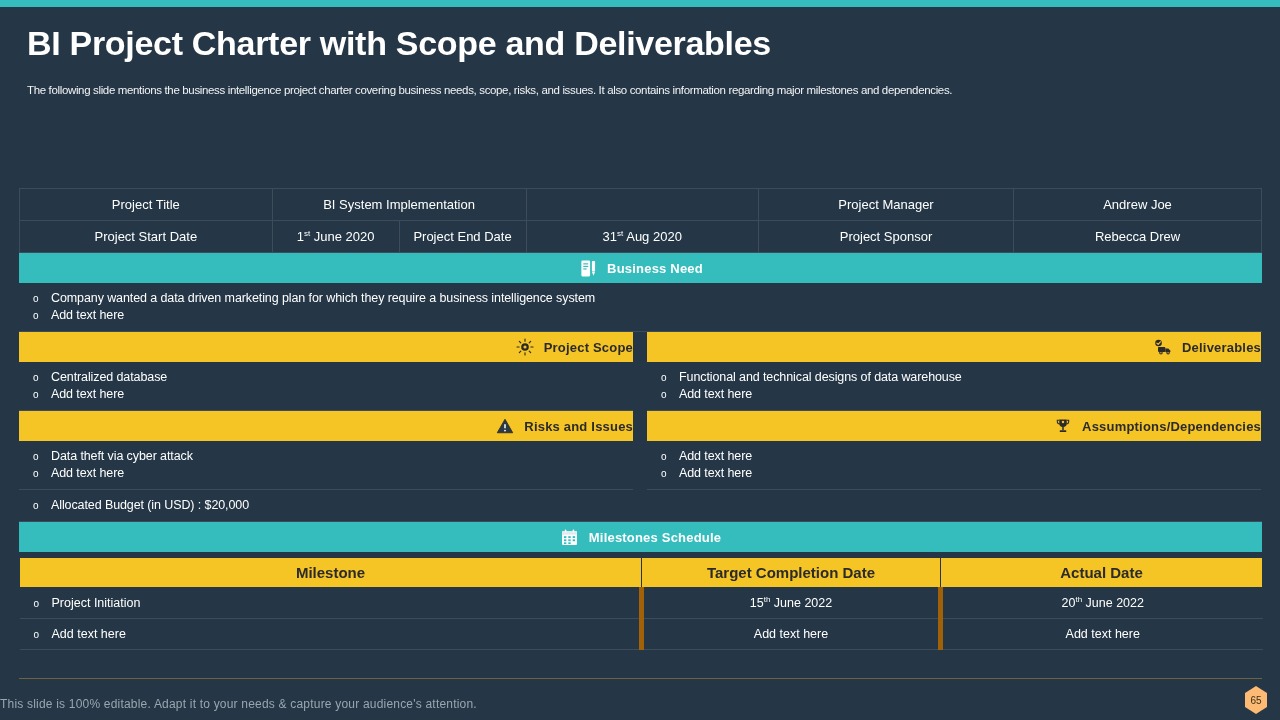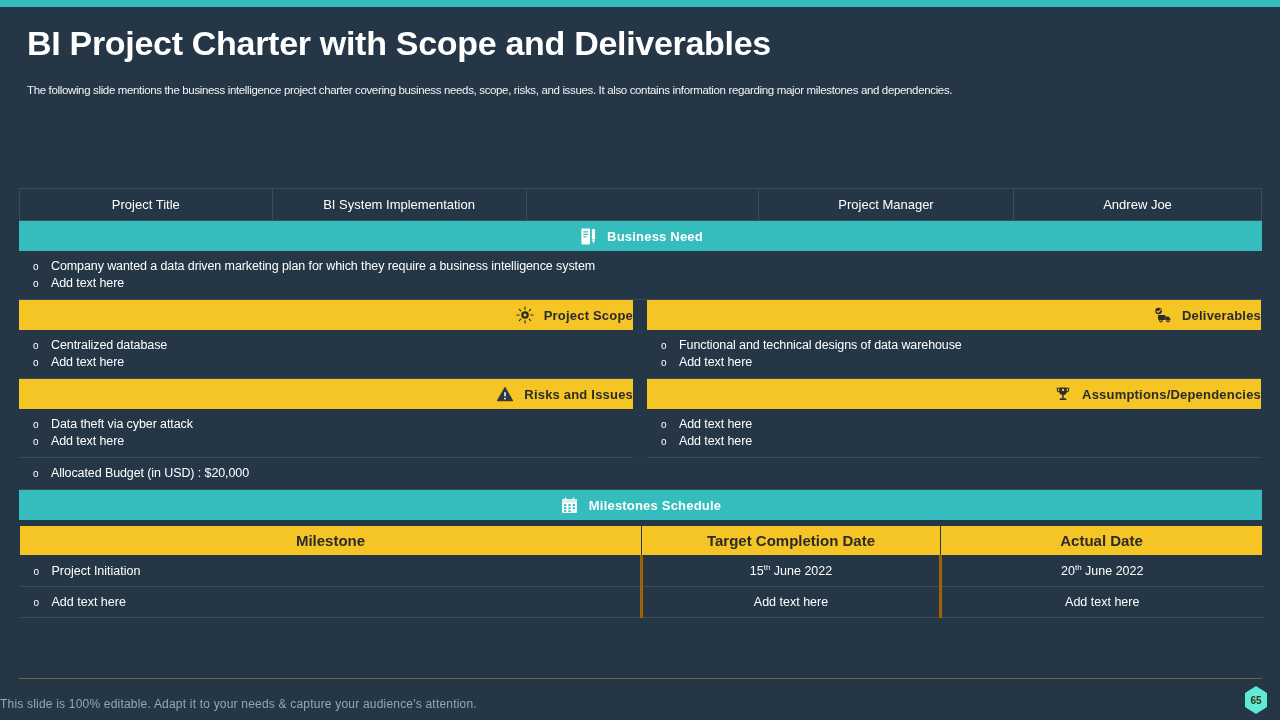--- a/index.html
+++ b/index.html
@@ -157,21 +157,21 @@
     color: #2b2b2b;
     font-size: 15px;
     font-weight: bold;
     height: 30px;
     border: 1px solid #253746;
     text-align: center;
   }
   .ms-table td {
     height: 31px;
     border-bottom: 1px solid #3c4c5b;
-    border-right: 3px solid #a16207;
+    border-right: 5px solid #a16207;
     font-size: 12.5px;
     color: #ffffff;
     text-align: center;
     vertical-align: middle;
     padding: 0 6px;
   }
   .ms-table td.ms-name {
     text-align: left;
     padding-left: 14px;
   }
@@ -199,24 +199,24 @@
     font-size: 12px;
     color: #9aa6b0;
     letter-spacing: 0.2px;
   }
   .page-badge {
     position: absolute;
     top: 686px;
     left: 1245px;
     width: 22px;
     height: 28px;
-    background: #5eead4;
+    background: #fdba74;
     color: #3a3118;
     font-size: 10px;
-    font-weight: bold;
+    font-weight: normal;
     display: flex;
     align-items: center;
     justify-content: center;
     clip-path: polygon(50% 0%, 100% 25%, 100% 75%, 50% 100%, 0% 75%, 0% 25%);
   }
 </style>
 </head>
 <body>
 
 <div class="top-accent"></div>
@@ -227,20 +227,28 @@
 <div class="charter">
 
   <table class="info-table">
     <tbody>
       <tr>
         <td class="col-a">Project Title</td>
         <td class="col-b" colspan="2">BI System Implementation</td>
         <td class="col-d"></td>
         <td class="col-e">Project Manager</td>
         <td class="col-f">Andrew Joe</td>
+      </tr>
+      <tr>
+        <td class="col-a">Project Start Date</td>
+        <td class="col-b"><span>1</span><sup>st</sup><span> June 2020</span></td>
+        <td class="col-c">Project End Date</td>
+        <td class="col-d"><span>31</span><sup>st</sup><span> Aug 2020</span></td>
+        <td class="col-e">Project Sponsor</td>
+        <td class="col-f">Rebecca Drew</td>
       </tr>
     </tbody>
   </table>
 
   <div class="bar bar-teal">
     <span class="bar-icon">
       <svg width="19" height="19" viewBox="0 0 24 24">
         <rect x="3" y="2" width="11" height="20" rx="1.4" fill="#ffffff"></rect>
         <rect x="5.4" y="5.4" width="6.2" height="1.5" fill="#35bdbd"></rect>
         <rect x="5.4" y="8.6" width="6.2" height="1.5" fill="#35bdbd"></rect>

